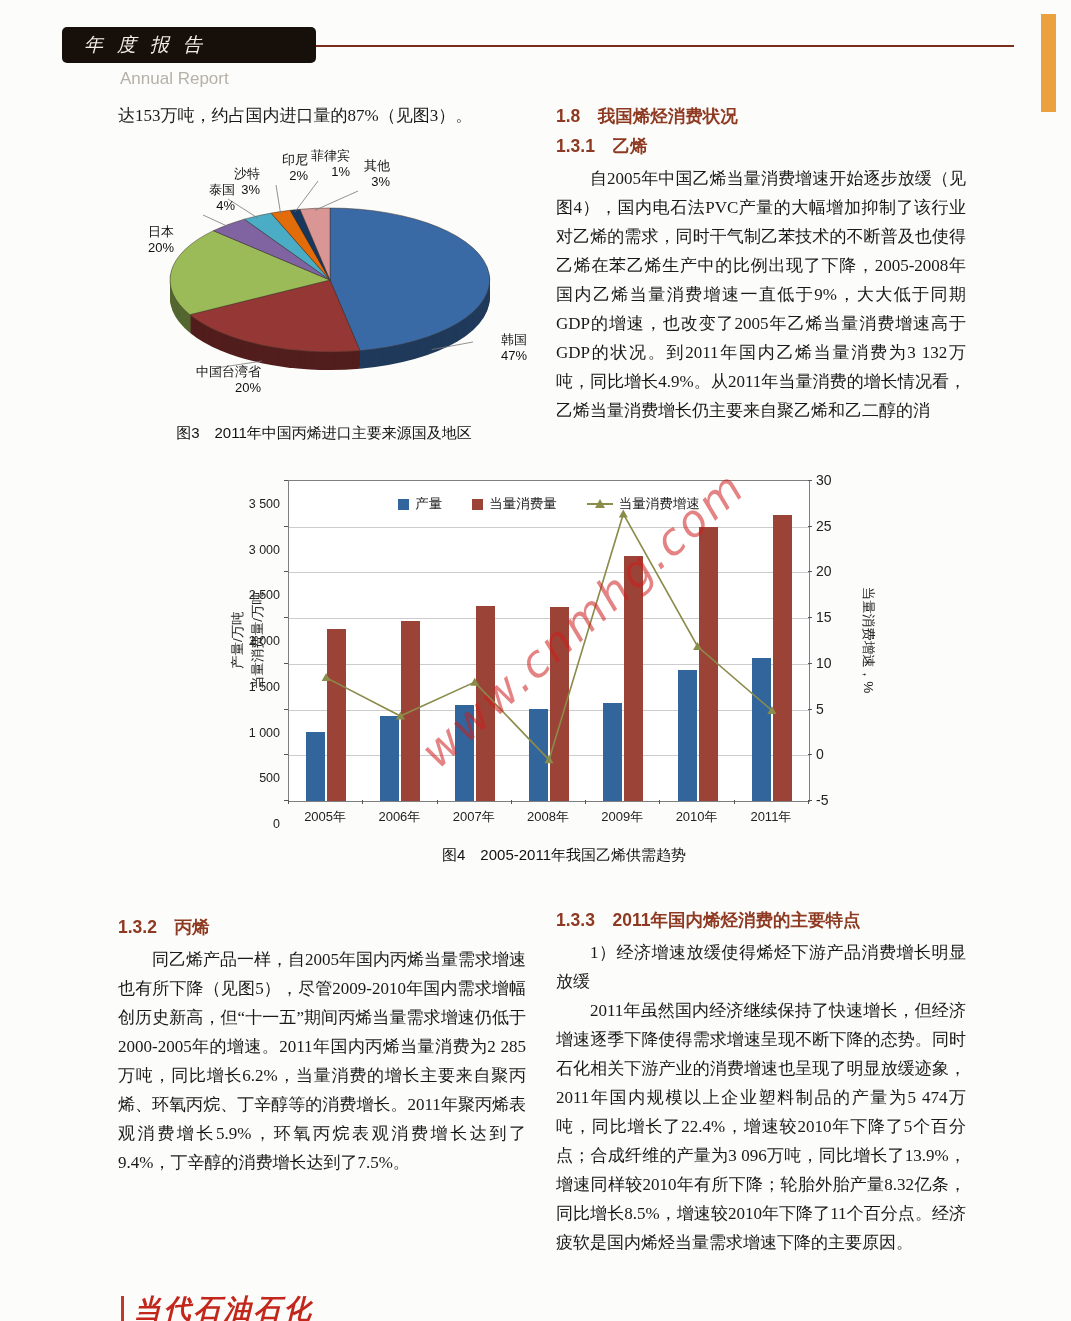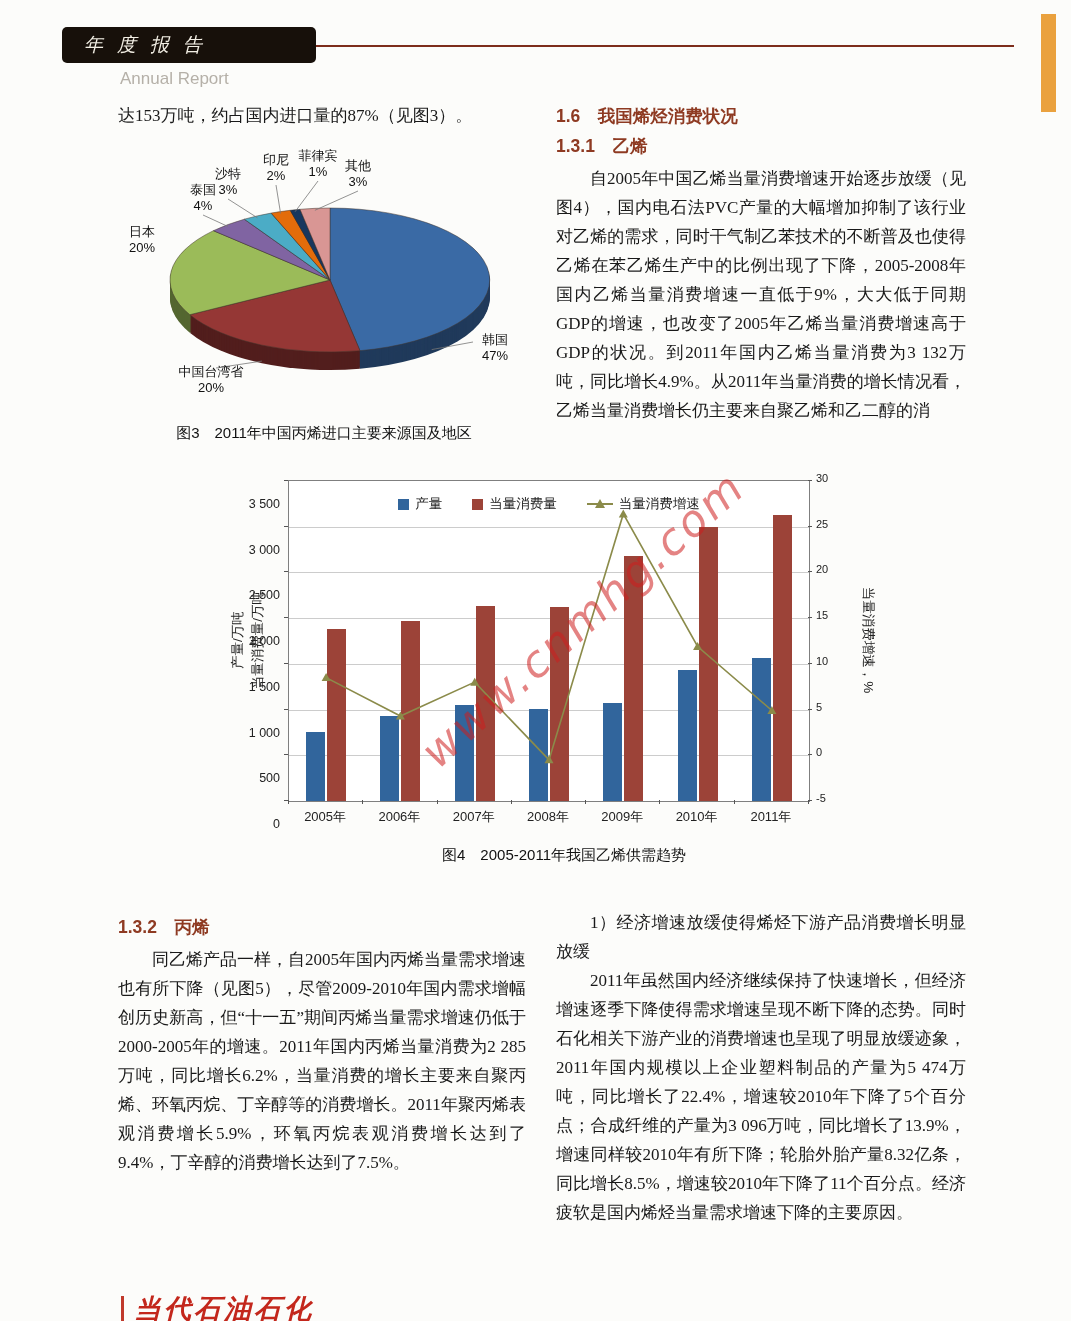--- a/index.html
+++ b/index.html
@@ -26,39 +26,39 @@
   .col-bl .heading{margin:7px 0 6px 0;}
   
   .caption{position:absolute;font-weight:normal;font-size:15px;text-align:center;color:#111;
            font-family:"Liberation Sans",sans-serif;}
   .cap3{left:118px;top:424px;width:412px;}
   .cap4{left:224px;top:846px;width:680px;}
   
   .fig3{position:absolute;left:118px;top:138px;width:412px;height:286px;}
   #pie-svg{position:absolute;left:0;top:0;}
   #pie-labels{position:absolute;left:0;top:0;width:100%;height:100%;}
-  .plabel{position:absolute;font-size:13px;line-height:16px;text-align:center;color:#111;
+  .plabel{position:absolute;font-size:13px;line-height:16px;text-align:right;color:#111;
           font-family:"Liberation Sans",sans-serif;}
   
   #fig4{position:absolute;left:224px;top:468px;width:680px;height:384px;
         font-family:"Liberation Sans",sans-serif;}
   .plot{position:absolute;left:64px;top:12px;width:520px;height:320px;border:1px solid #7f7f7f;background:#fff;}
   .grid{position:absolute;left:0;width:520px;height:1px;background:#cccccc;}
   .bar{position:absolute;}
   .lsvg{position:absolute;left:0;top:0;}
   .legend{position:absolute;left:0;top:14px;width:520px;display:flex;justify-content:center;
           gap:30px;font-size:13.5px;color:#222;align-items:center;}
   .li{display:flex;align-items:center;gap:6px;}
   .sw{width:11px;height:11px;display:inline-block;}
   .lmk{position:relative;width:26px;height:10px;display:inline-block;}
   .lline{position:absolute;left:0;top:4px;width:26px;height:2px;}
   .ltri{position:absolute;left:8px;top:0;width:0;height:0;border-left:5px solid transparent;
         border-right:5px solid transparent;}
   .ytick-l{position:absolute;left:0;width:56px;text-align:right;font-size:12.5px;color:#222;margin-top:25px;}
-  .ytick-r{position:absolute;left:592px;font-size:11px;color:#222;}
+  .ytick-r{position:absolute;left:592px;font-size:14px;color:#222;}
   .xtick{position:absolute;font-size:13px;color:#222;text-align:center;width:64px;}
   .tickmark{position:absolute;background:#555;}
   .ytitle{position:absolute;left:-124px;top:150px;width:300px;height:44px;text-align:center;
           font-size:13.5px;line-height:20px;color:#222;transform:rotate(-90deg);white-space:pre-line;}
   .ytitle-r{position:absolute;left:492px;top:161px;width:300px;height:22px;text-align:center;
           font-size:13.5px;color:#222;transform:rotate(90deg);}
   
   .watermark{position:absolute;left:428px;top:733px;transform-origin:0 50%;transform:rotate(-42deg);
           font-size:44px;color:rgba(205,30,30,0.55);font-style:italic;letter-spacing:3px;
           font-family:"DejaVu Sans",sans-serif;z-index:5;}
@@ -274,21 +274,21 @@
         </div>
         <div class="plabel" style="left: 208px; top: 20px; width: 64px;">
           <div>其他</div>
           <div>3%</div>
         </div>
       </div>
   </div>
   <div class="caption cap3">图3　2011年中国丙烯进口主要来源国及地区</div>
 
   <div class="rc-top">
-    <div class="heading">1.6　我国烯烃消费状况</div>
+    <div class="heading">1.8　我国烯烃消费状况</div>
     <div class="heading">1.3.1　乙烯</div>
     <p class="body indent">自2005年中国乙烯当量消费增速开始逐步放缓（见图4），国内电石法PVC产量的大幅增加抑制了该行业对乙烯的需求，同时干气制乙苯技术的不断普及也使得乙烯在苯乙烯生产中的比例出现了下降，2005-2008年国内乙烯当量消费增速一直低于9%，大大低于同期GDP的增速，也改变了2005年乙烯当量消费增速高于GDP的状况。到2011年国内乙烯当量消费为3 132万吨，同比增长4.9%。从2011年当量消费的增长情况看，乙烯当量消费增长仍主要来自聚乙烯和乙二醇的消</p>
   </div>
 
   <div id="fig4">
     <div class="ytitle">产量/万吨
 当量消费量/万吨</div>
     <div class="ytitle-r">当量消费增速，%</div>
     <div id="fig4-inner">
         <div class="plot">
@@ -383,20 +383,21 @@
   <div class="caption cap4">图4　2005-2011年我国乙烯供需趋势</div>
 
   <div class="watermark">www.cnmhg.com</div>
 
   <div class="col-bl">
     <div class="heading">1.3.2　丙烯</div>
     <p class="body indent">同乙烯产品一样，自2005年国内丙烯当量需求增速也有所下降（见图5），尽管2009-2010年国内需求增幅创历史新高，但“十一五”期间丙烯当量需求增速仍低于2000-2005年的增速。2011年国内丙烯当量消费为2 285万吨，同比增长6.2%，当量消费的增长主要来自聚丙烯、环氧丙烷、丁辛醇等的消费增长。2011年聚丙烯表观消费增长5.9%，环氧丙烷表观消费增长达到了9.4%，丁辛醇的消费增长达到了7.5%。</p>
   </div>
 
   <div class="col-br">
+    <div class="heading">1.3.3　2011年国内烯烃消费的主要特点</div>
     <p class="body indent">1）经济增速放缓使得烯烃下游产品消费增长明显放缓</p>
     <p class="body indent">2011年虽然国内经济继续保持了快速增长，但经济增速逐季下降使得需求增速呈现不断下降的态势。同时石化相关下游产业的消费增速也呈现了明显放缓迹象，2011年国内规模以上企业塑料制品的产量为5 474万吨，同比增长了22.4%，增速较2010年下降了5个百分点；合成纤维的产量为3 096万吨，同比增长了13.9%，增速同样较2010年有所下降；轮胎外胎产量8.32亿条，同比增长8.5%，增速较2010年下降了11个百分点。经济疲软是国内烯烃当量需求增速下降的主要原因。</p>
   </div>
 
   <div class="footer-rule"></div>
   <div class="footer-logo">当代石油石化</div>
 
 </div>
 
 </body></html>

